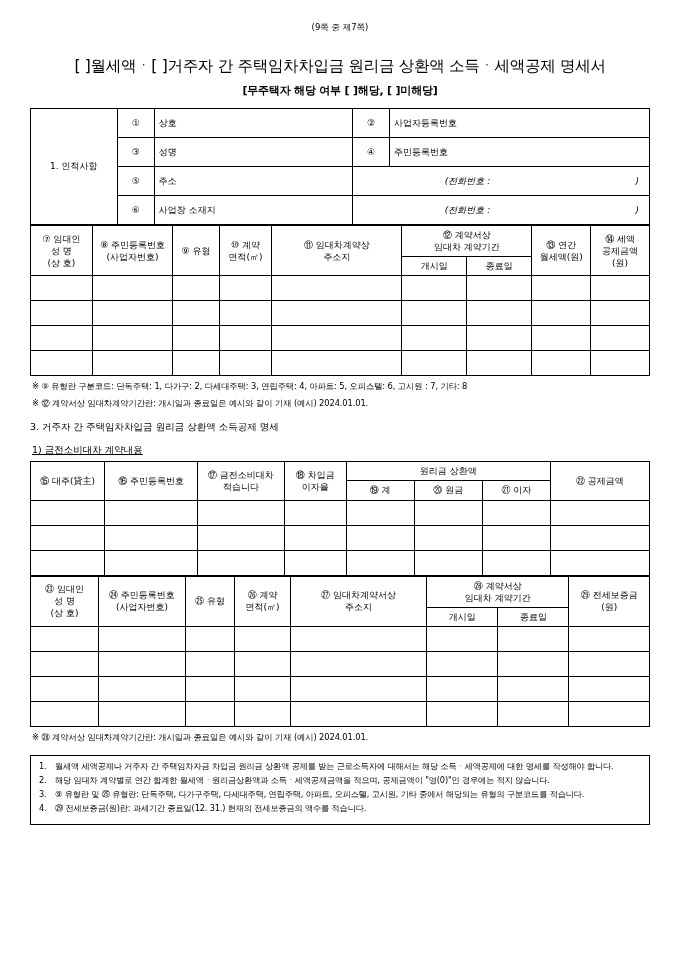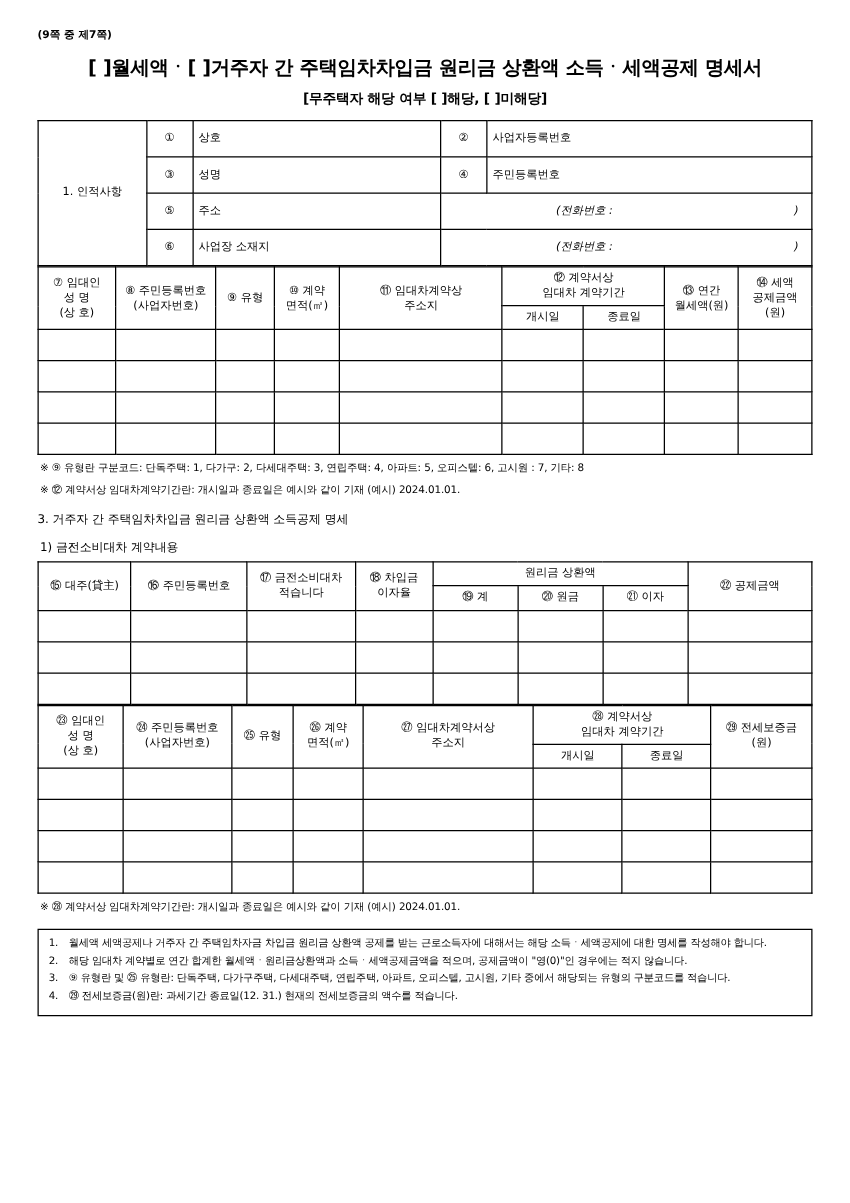--- a/index.html
+++ b/index.html
@@ -15,30 +15,29 @@
     font-size: 9px;
   }
   .page {
     position: relative;
     width: 680px;
     height: 962px;
     box-sizing: border-box;
     padding: 22px 30px 10px 30px;
   }
   .page-indicator {
-    text-align: left;
+    text-align: center;
     font-size: 8.5px;
-    margin-bottom: 10px;
+    margin-bottom: 22px;
     letter-spacing: 0px;
-    font-weight: bold;
   }
   .doc-title {
     text-align: center;
     font-size: 15.5px;
-    font-weight: bold;
+    font-weight: normal;
     letter-spacing: -0.3px;
     margin: 8px 0 6px 0;
   }
   .doc-subtitle {
     text-align: center;
     font-size: 11px;
     font-weight: bold;
     letter-spacing: -0.2px;
     margin-bottom: 10px;
   }
@@ -59,20 +58,21 @@
     border: 1.6px solid #000;
   }
   .sec-head {
     font-size: 9.5px;
     margin: 12px 0 5px 0;
     font-weight: normal;
   }
   .sub-head {
     font-size: 9.5px;
     margin: 10px 0 4px 2px;
+    text-decoration: underline;
   }
   .ctr { text-align: center; }
   .lft { text-align: left; }
   .note {
     font-size: 8.3px;
     line-height: 1.5;
     margin: 4px 0 0 2px;
     letter-spacing: -0.1px;
   }
   .phone-cell {

